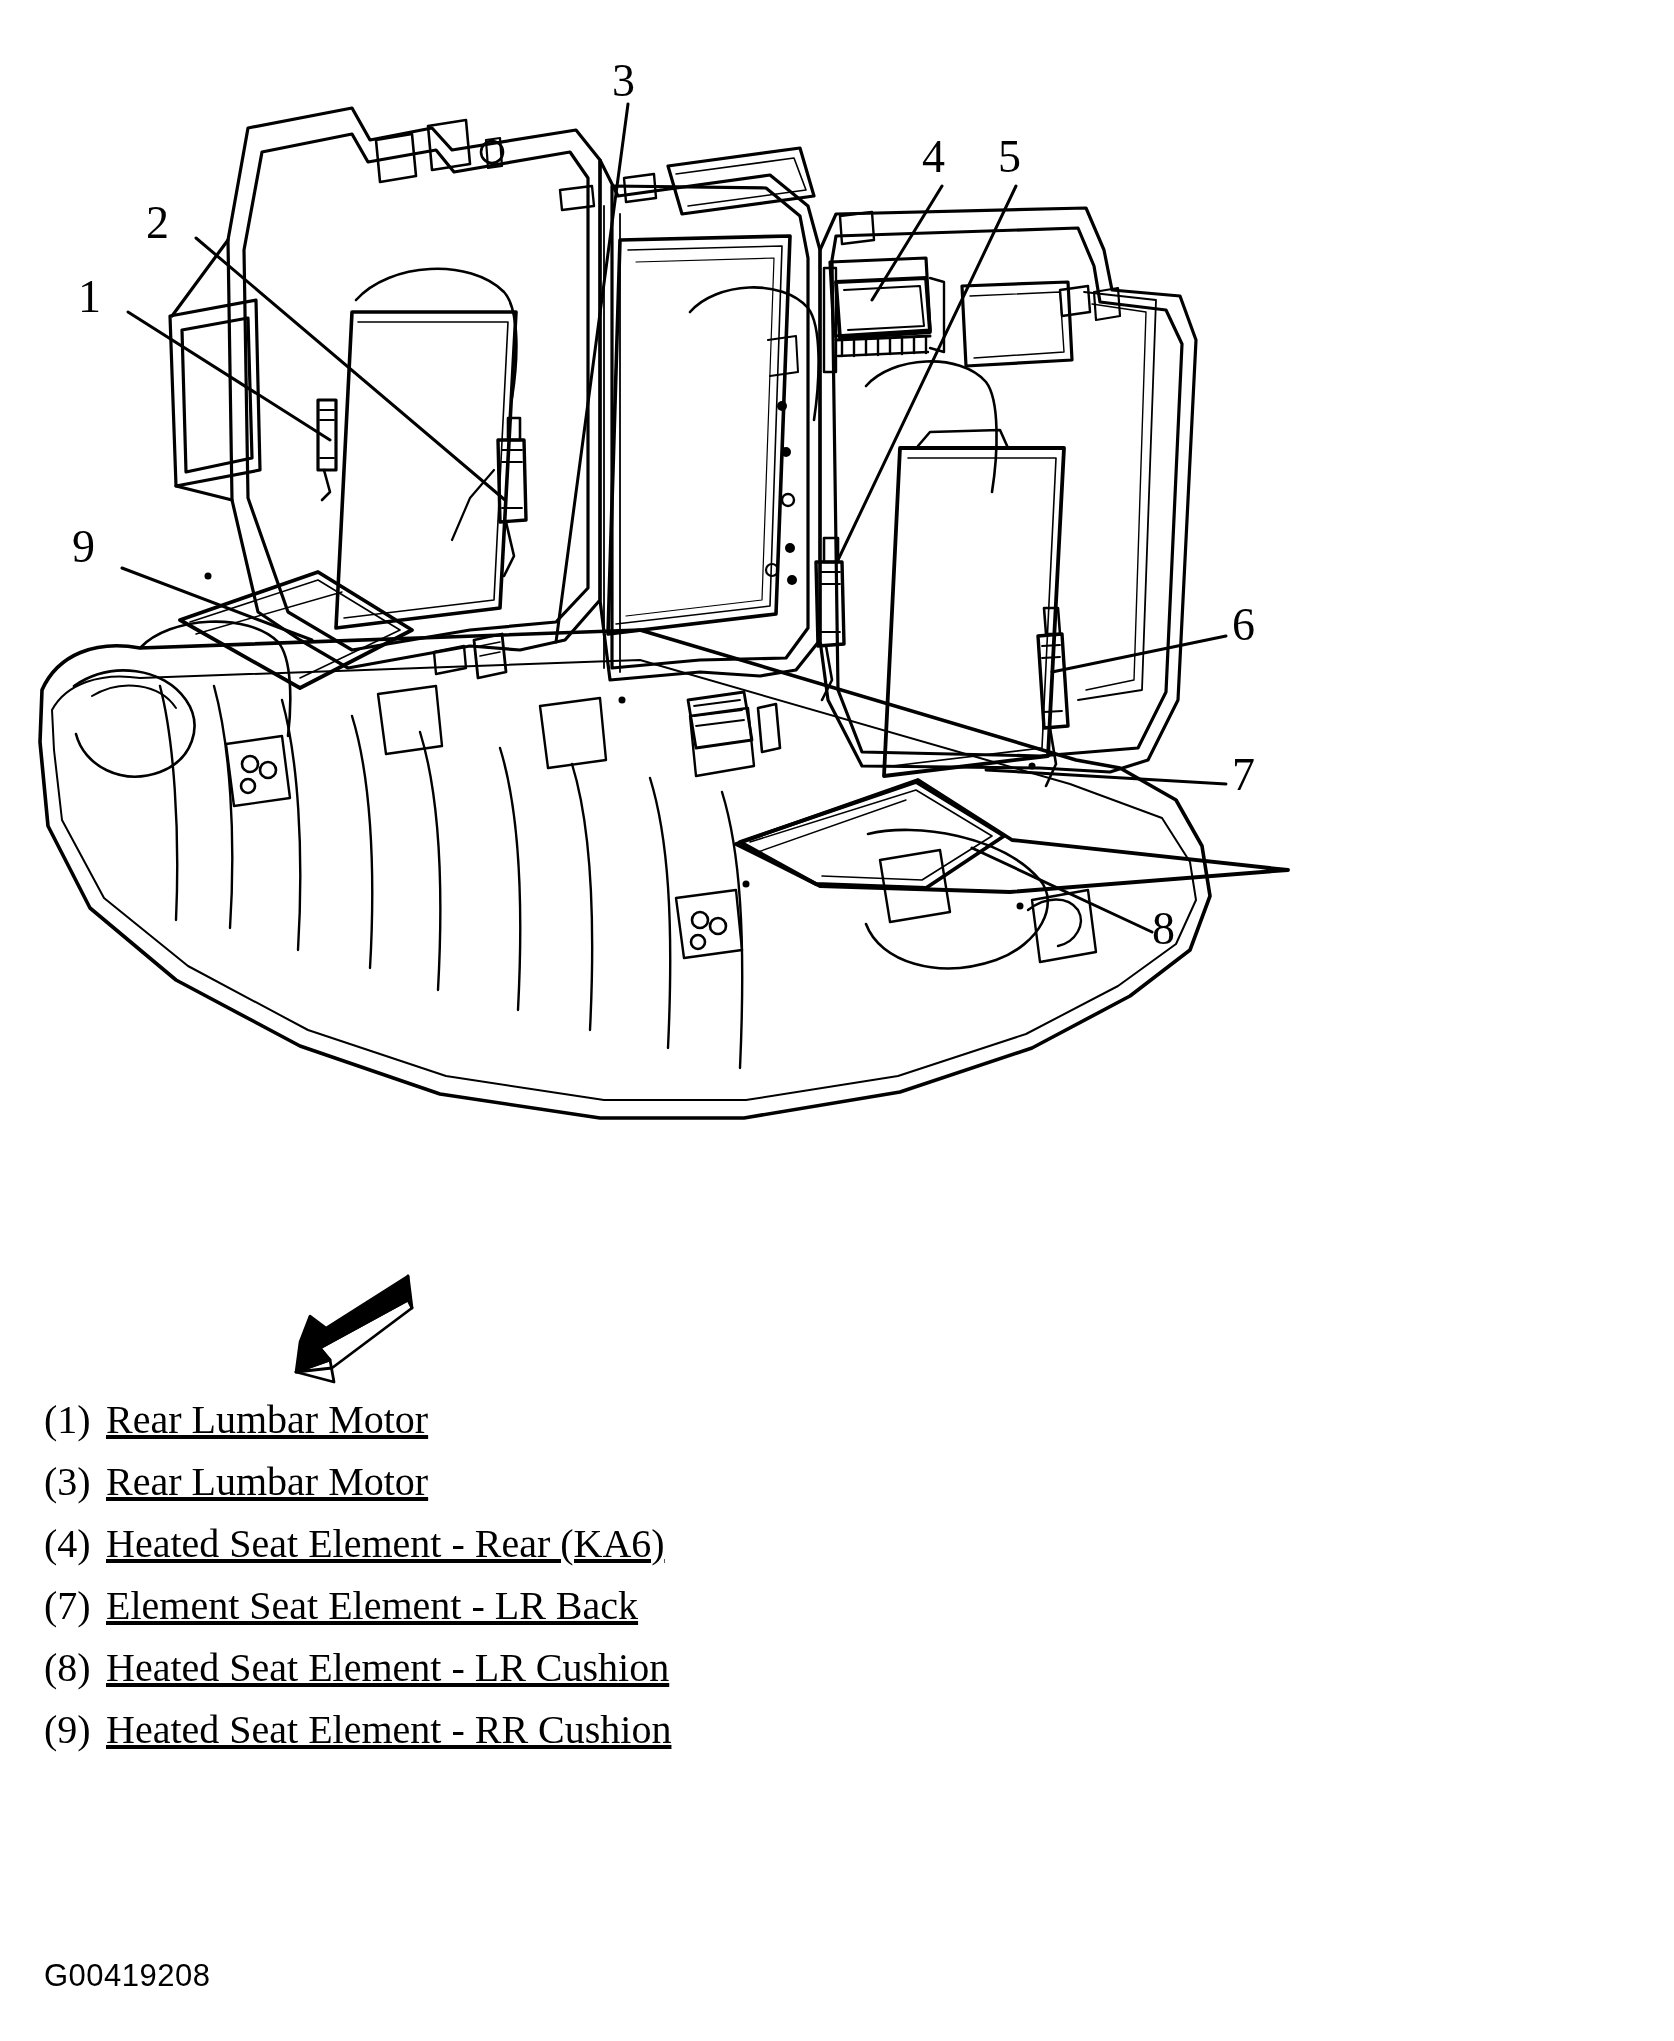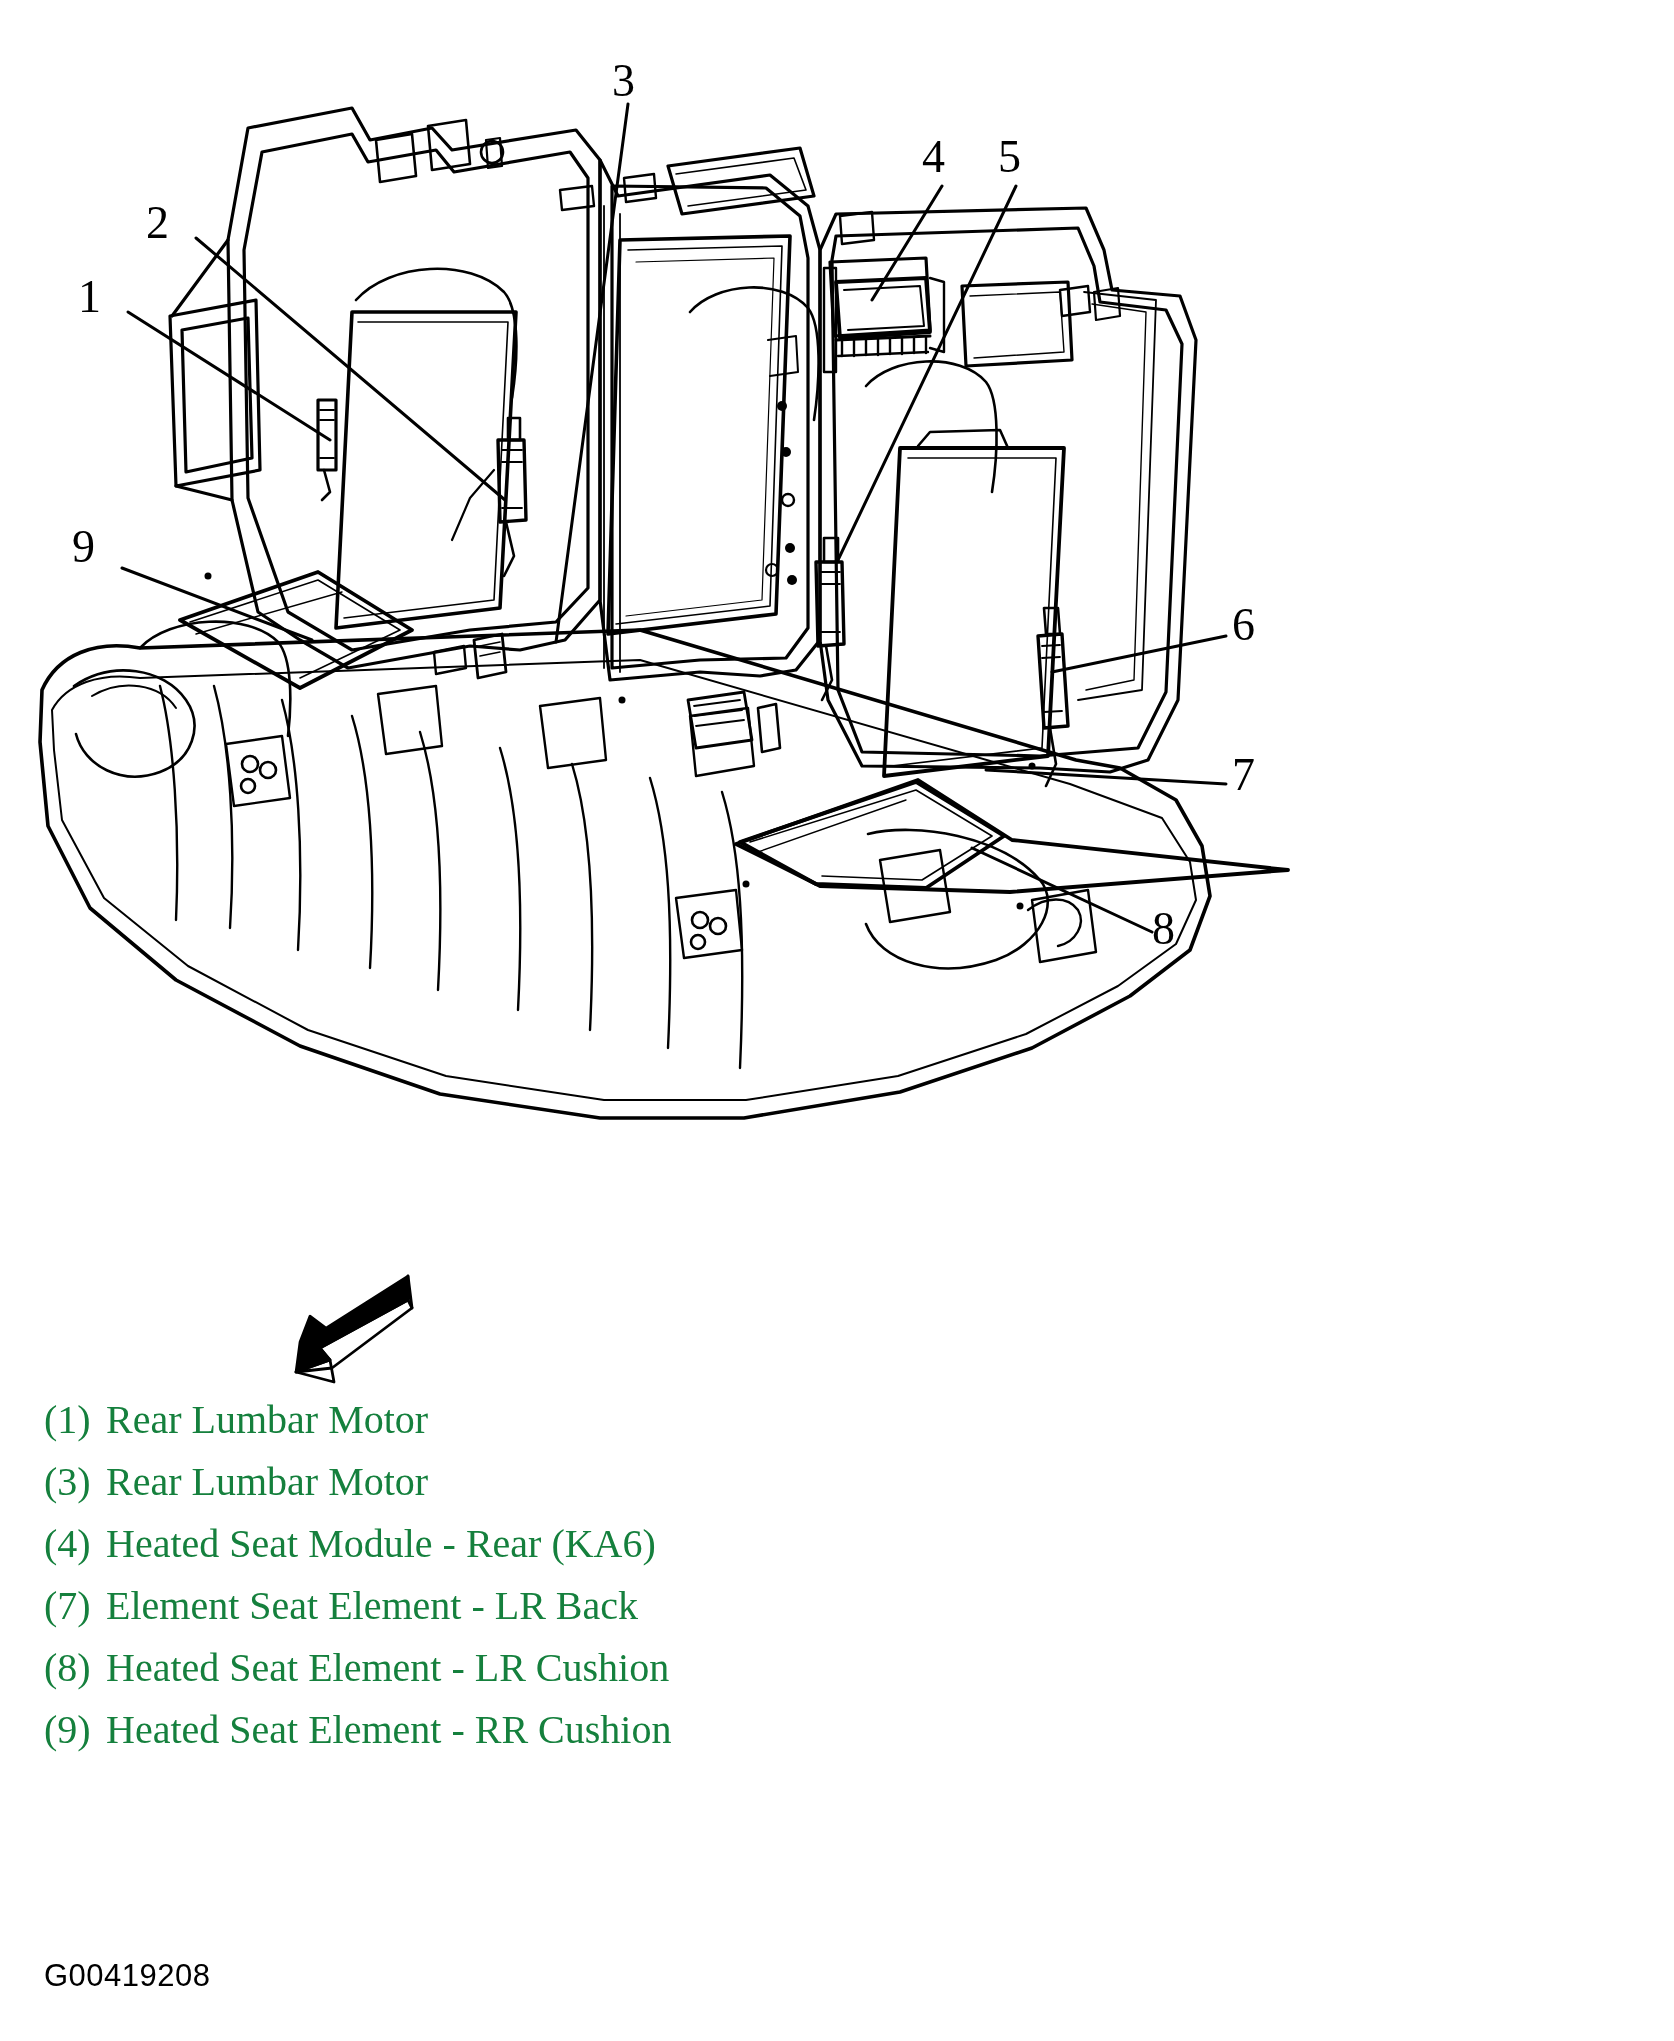--- a/index.html
+++ b/index.html
@@ -41,24 +41,25 @@
   #legend {
     position: absolute;
     left: 0;
     top: 1400px;
     width: 1674px;
   }
   .legend-row {
     font-family: "Liberation Serif", "DejaVu Serif", serif;
     font-size: 40px;
     line-height: 1;
-    color: #15803d;
+    color: #000000;
     padding: 0 0 0 44px;
     margin-bottom: 22px;
     white-space: nowrap;
+    text-decoration: underline;
   }
   .legend-index {
     display: inline-block;
     min-width: 62px;
   }
   #part-number {
     position: absolute;
     left: 44px;
     top: 1950px;
     font-family: "Liberation Sans", "DejaVu Sans", sans-serif;
@@ -309,21 +310,21 @@
 </div>
 
 <div id="legend">
   <div class="legend-row">
     <span class="legend-index">(1)</span><span>Rear Lumbar Motor</span>
   </div>
   <div class="legend-row">
     <span class="legend-index">(3)</span><span>Rear Lumbar Motor</span>
   </div>
   <div class="legend-row">
-    <span class="legend-index">(4)</span><span>Heated Seat Module - Rear (KA6)</span>
+    <span class="legend-index">(4)</span><span>Heated Seat Element - Rear (KA6)</span>
   </div>
   <div class="legend-row">
     <span class="legend-index">(7)</span><span>Element Seat Element - LR Back</span>
   </div>
   <div class="legend-row">
     <span class="legend-index">(8)</span><span>Heated Seat Element - LR Cushion</span>
   </div>
   <div class="legend-row">
     <span class="legend-index">(9)</span><span>Heated Seat Element - RR Cushion</span>
   </div>

